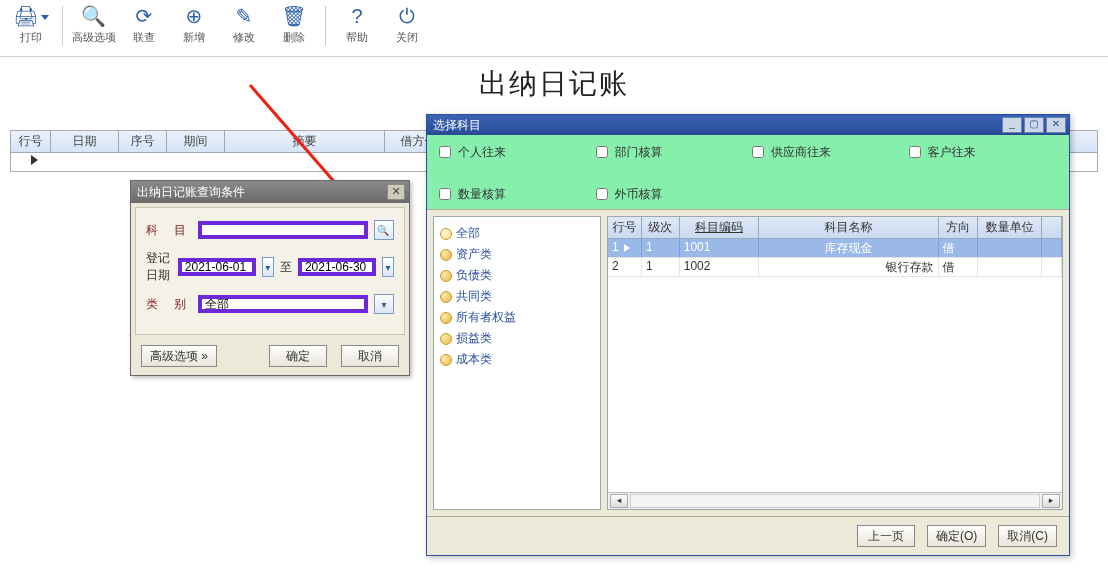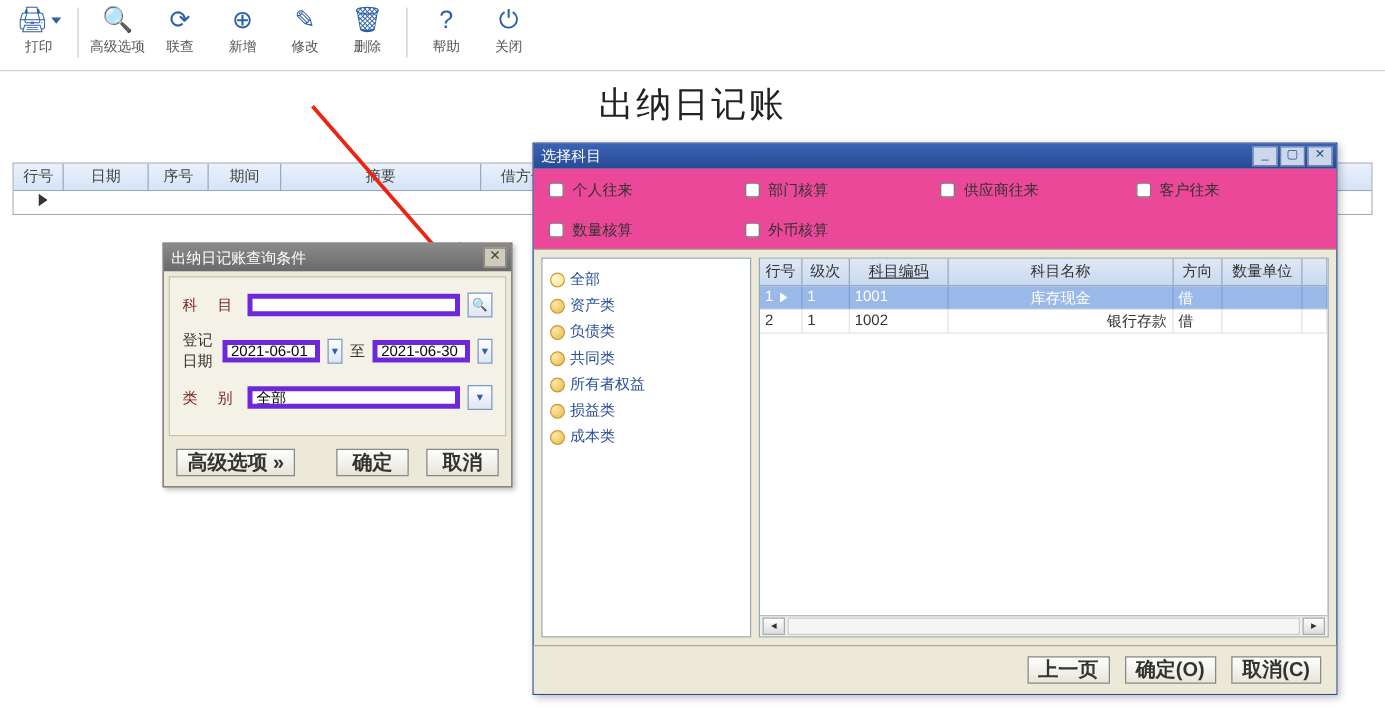--- a/index.html
+++ b/index.html
@@ -99,21 +99,21 @@
     left: 20px; top: 2px;
     width: 0; height: 0;
     border-top: 5px solid transparent;
     border-bottom: 5px solid transparent;
     border-left: 7px solid #333;
   }
   
   .filter-dialog {
     position: absolute;
     left: 130px;
-    top: 194px;
+    top: 180px;
     width: 278px;
     background: #ece9d8;
     border: 1px solid #6a6a6a;
     box-shadow: 2px 2px 4px rgba(0,0,0,.25);
   }
   .dlg-title {
     height: 22px;
     background: linear-gradient(#8a8a8a, #6a6a6a);
     color: #fff;
     font-size: 12px;
@@ -177,25 +177,24 @@
     justify-content: flex-end;
     gap: 14px;
     padding: 6px 10px 8px 10px;
   }
   .dlg-btns .left { margin-right: auto; }
   .winbtn {
     min-width: 58px;
     height: 22px;
     border: 1px solid #888;
     background: linear-gradient(#fefefe,#e8e5d8);
-    font-size: 16px;
+    font-size: 12px;
     color: #333;
     padding: 0 8px;
     cursor: pointer;
-    font-weight: bold;
   }
   
   .arrow-svg {
     position: absolute;
     left: 140px; top: 80px;
     width: 280px; height: 160px;
     pointer-events: none;
   }
   
   .subject-window {
@@ -232,24 +231,24 @@
     border: 1px solid #6a82b0;
     color: #2a4f9a;
     font-size: 10px;
     line-height: 12px;
     text-align: center;
     cursor: pointer;
   }
   .sw-checks {
     display: flex;
     flex-wrap: wrap;
-    gap: 14px 0;
+    gap: 24px 0;
     padding: 8px 8px 6px 8px;
     border-bottom: 1px solid #b0aa96;
-    background: #ec4899;
+    background: #86efac;
   }
   .sw-ck {
     width: 25%;
     display: flex;
     align-items: center;
     gap: 4px;
     font-size: 12px;
     color: #333;
   }
   .sw-ck input { width: 12px; height: 12px; }

